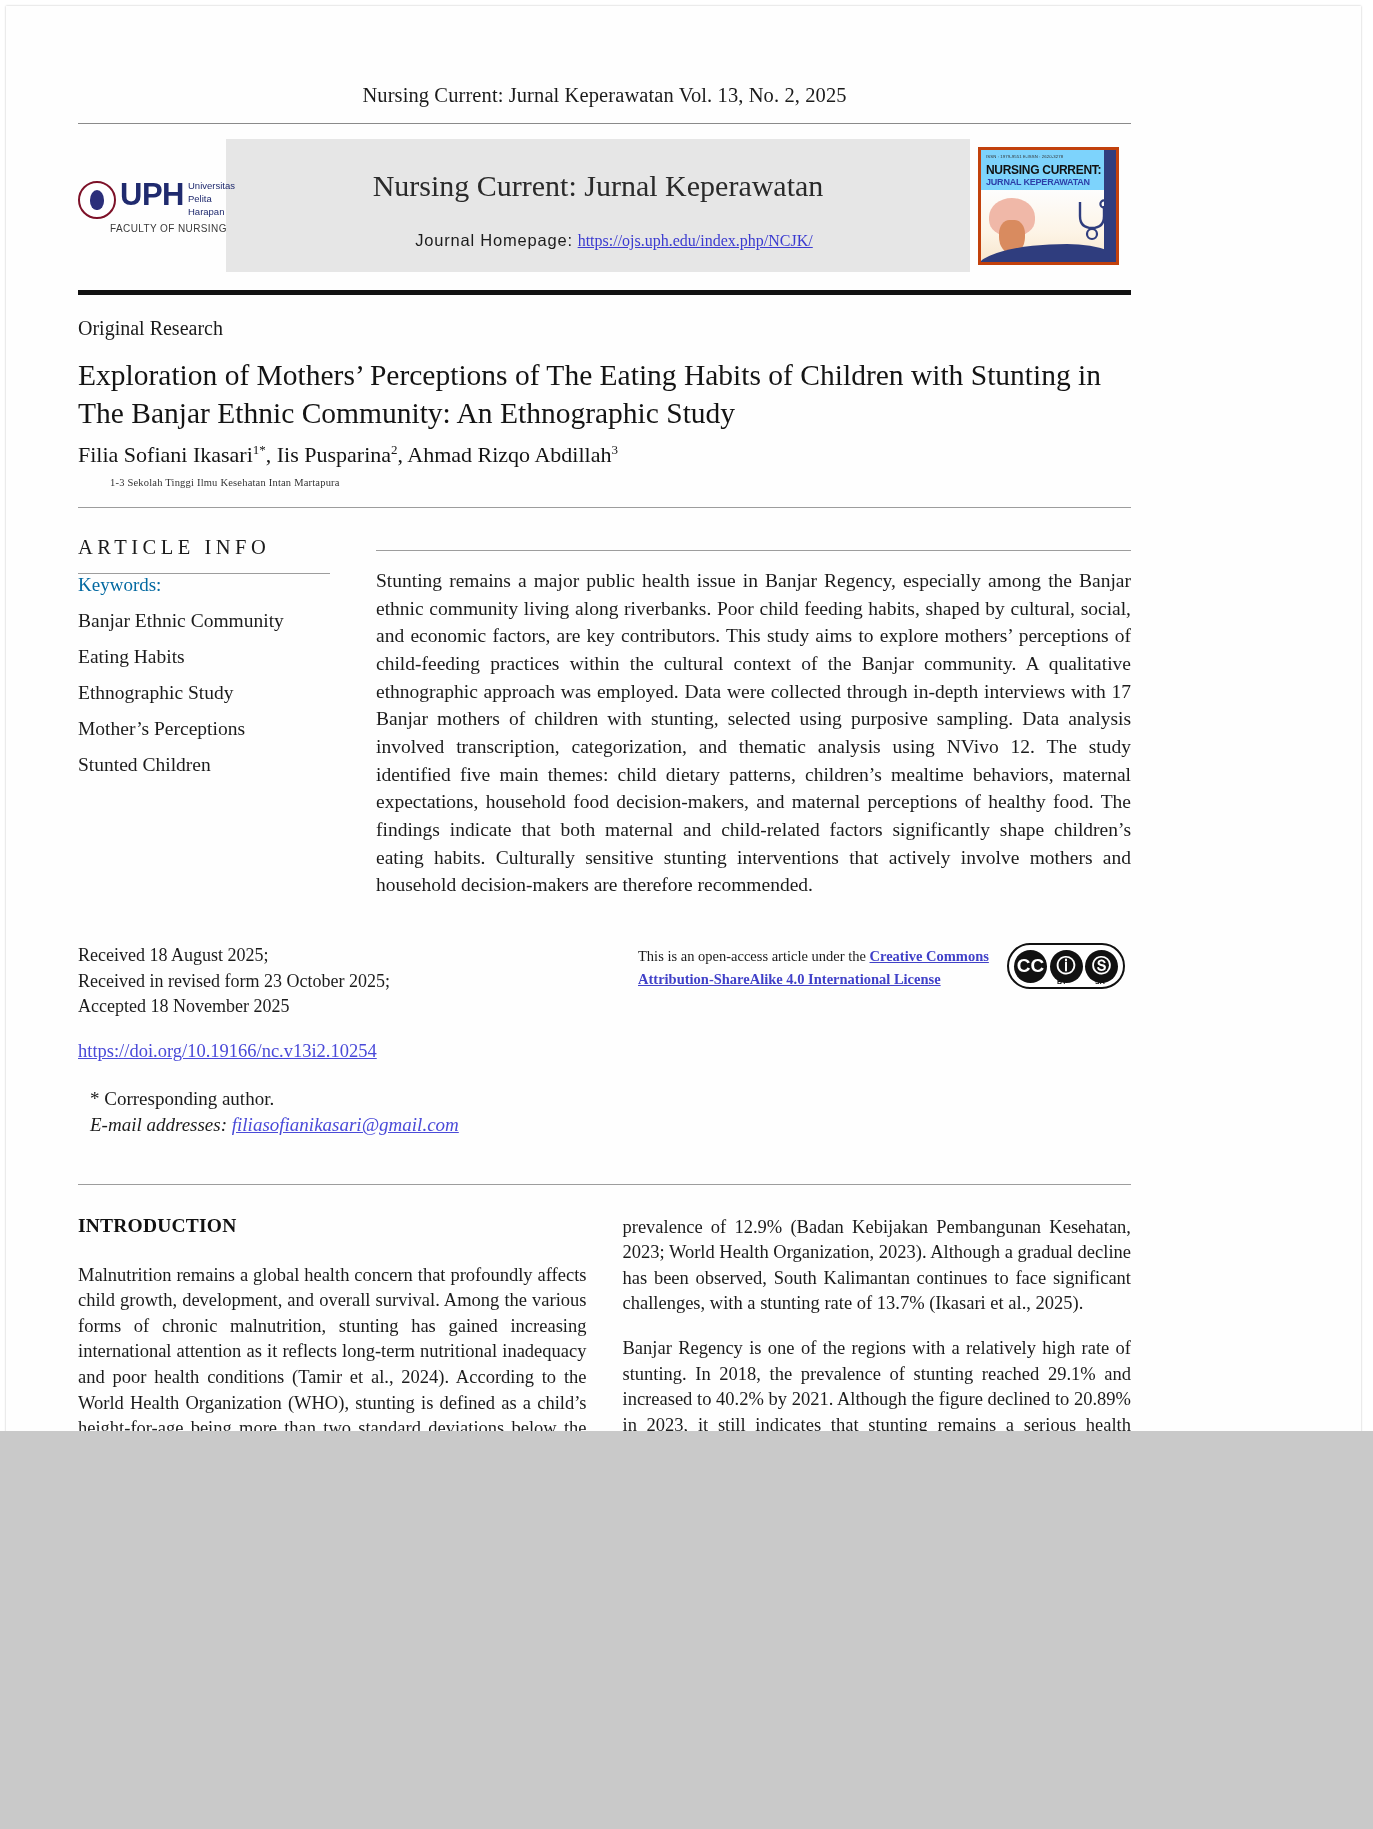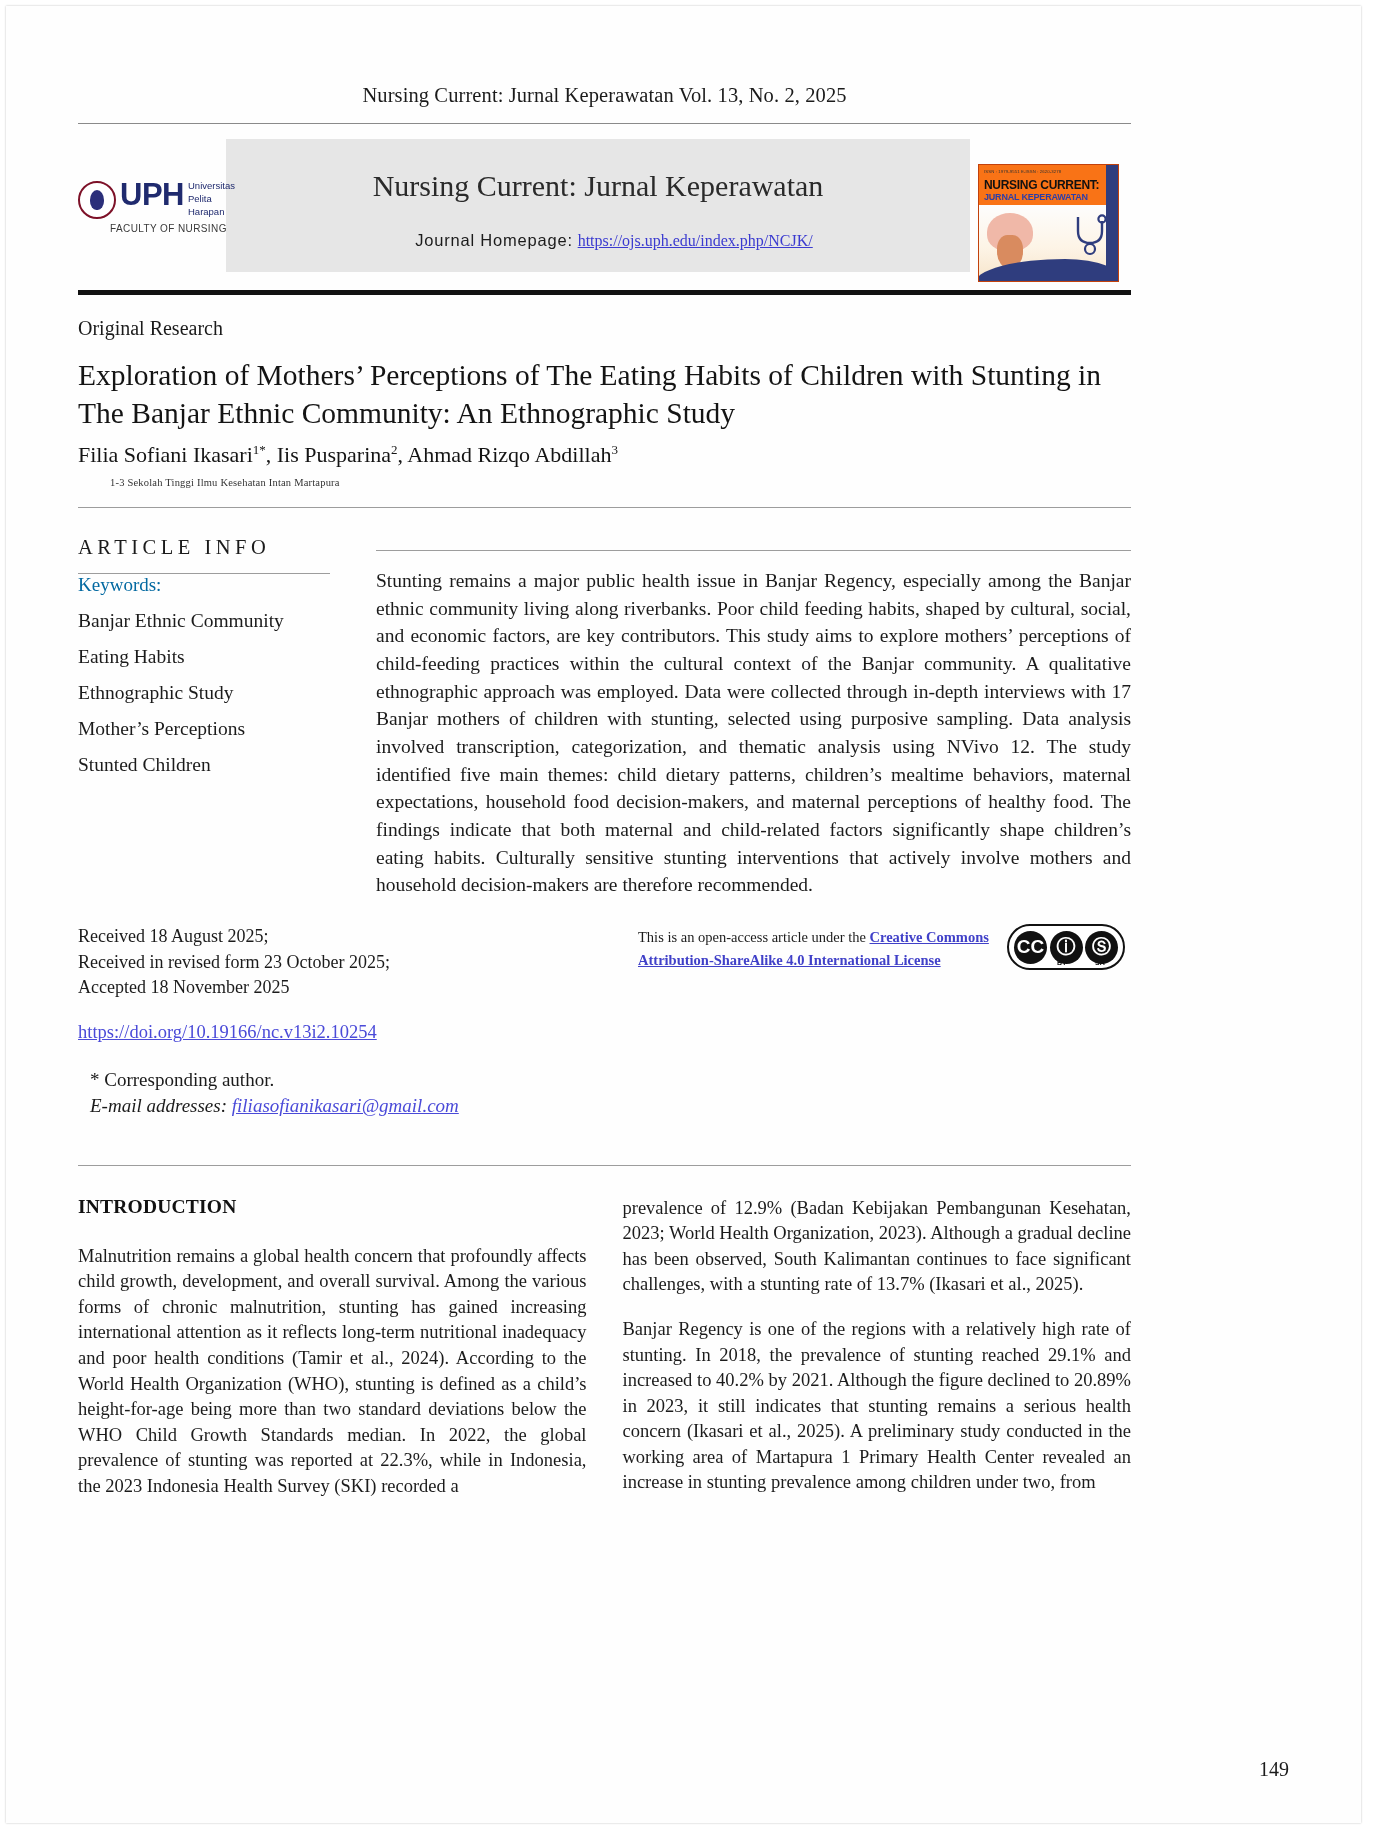--- a/index.html
+++ b/index.html
@@ -6,21 +6,21 @@
     margin: 0;
     padding: 0;
     background: #c9c9c9;
   }
   body {
     font-family: "Liberation Serif", serif;
   }
   .page {
     position: relative;
     width: 1373px;
-    height: 1829px;
+    height: 1431px;
     margin: 0 auto;
     background: #ffffff;
     box-sizing: border-box;
     overflow: hidden;
   }
   .sheet {
     position: absolute;
     left: 6px;
     top: 6px;
     width: 1355px;
@@ -146,26 +146,26 @@
   .homepage-link {
     font-family: "Liberation Serif", serif;
     color: #3b3bd0;
     text-decoration: underline;
     font-size: 16px;
     letter-spacing: 0;
   }
   .cover-thumb {
     position: absolute;
     left: 900px;
-    top: 25px;
+    top: 8px;
     width: 141px;
     height: 118px;
-    background: #f97316;
+    background: #7dd3fc;
     overflow: hidden;
-    border: 1px solid #c2410c;
+    border: 3px solid #c2410c;
     box-sizing: border-box;
   }
   .cv-issn {
     position: absolute;
     left: 5px; top: 4px;
     font-family: "Liberation Sans", sans-serif;
     font-size: 4.3px;
     color: #333;
     letter-spacing: 0.1px;
   }
@@ -299,21 +299,21 @@
     font-size: 19.5px;
     line-height: 1.42;
     color: #1b1b1b;
     text-align: justify;
     margin-top: 16px;
   }
 
   
   .lower {
     display: flex;
-    margin-top: 25px;
+    margin-top: 44px;
   }
   .dates-col {
     width: 500px;
     flex: 0 0 500px;
     font-size: 18px;
     line-height: 1.42;
     color: #1b1b1b;
   }
   .doi-link {
     display: inline-block;

